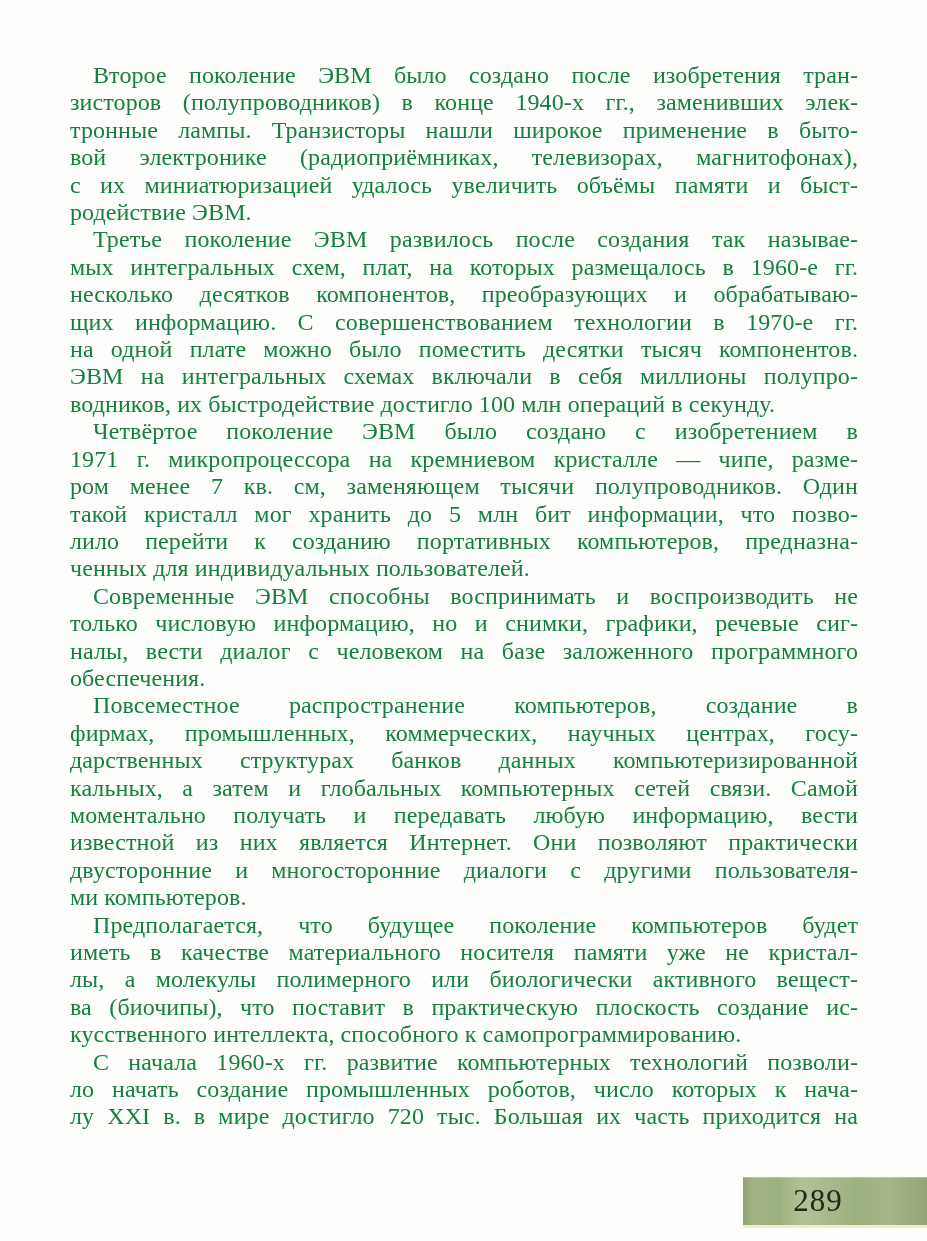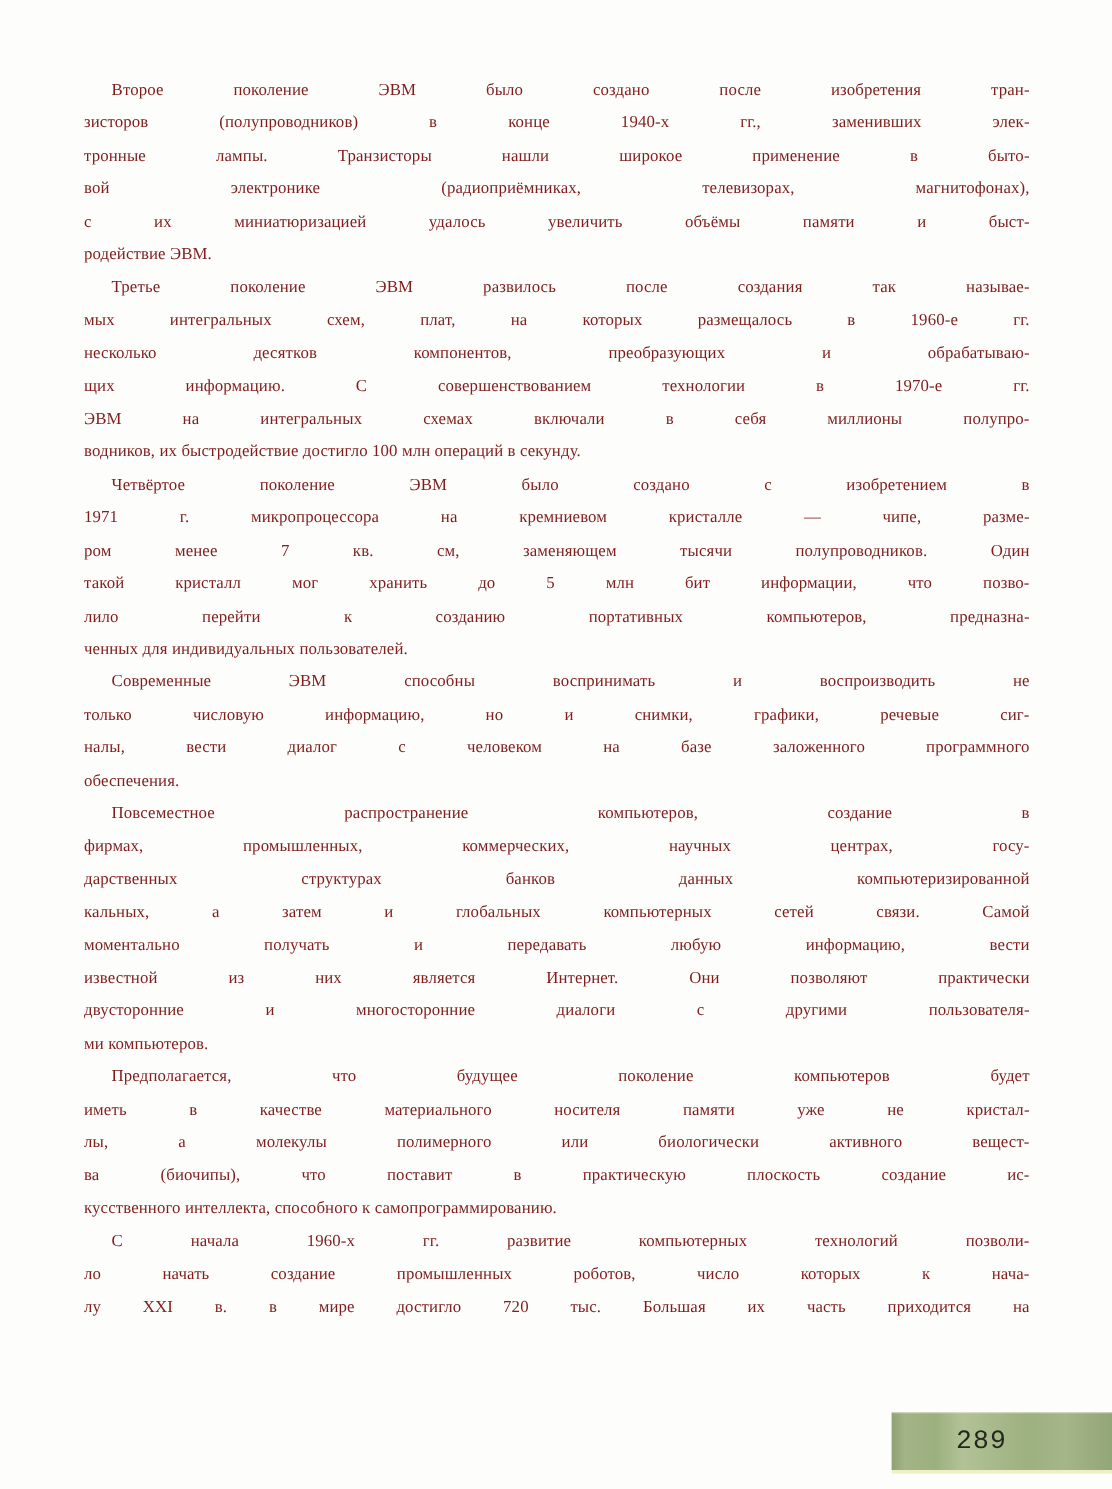--- a/index.html
+++ b/index.html
@@ -22,25 +22,25 @@
   .text-block {
     position: absolute;
     left: 70px;
     top: 62px;
     width: 788px;
   }
   .paragraph {
     margin: 0;
   }
   .line {
-    font-size: 14px;
+    font-size: 24px;
     line-height: 27.4px;
     text-align: justify;
     text-align-last: justify;
-    color: #7f1d1d;
+    color: #15803d;
     letter-spacing: 0.1px;
   }
   .line.indent {
     text-indent: 23px;
   }
   .line.last {
     text-align-last: left;
   }
   .line .italic {
   }
@@ -59,25 +59,24 @@
       #9db07f 62%,
       #a5b689 78%,
       #93a677 100%);
     border-bottom: 3px solid #eef0c4;
     box-shadow: inset 0 1px 0 rgba(255,255,255,0.25);
     display: flex;
     align-items: center;
     justify-content: center;
   }
   .page-badge .page-number {
-    font-size: 22px;
+    font-size: 31px;
     color: #23281c;
     transform: translateX(-17px);
     letter-spacing: 1px;
-    font-family: Liberation Mono, monospace;
   }
 </style>
 </head>
 <body>
 
 <main class="page">
 
   <section class="text-block">
       <div class="paragraph">
         <div class="line indent">Второе поколение ЭВМ было создано после изобретения тран-</div>
@@ -85,20 +84,21 @@
         <div class="line">тронные лампы. Транзисторы нашли широкое применение в быто-</div>
         <div class="line">вой электронике (радиоприёмниках, телевизорах, магнитофонах),</div>
         <div class="line">с их миниатюризацией удалось увеличить объёмы памяти и быст-</div>
         <div class="line last">родействие ЭВМ.</div>
       </div>
       <div class="paragraph">
         <div class="line indent">Третье поколение ЭВМ развилось после создания так называе-</div>
         <div class="line">мых интегральных схем, плат, на которых размещалось в 1960-е гг.</div>
         <div class="line">несколько десятков компонентов, преобразующих и обрабатываю-</div>
         <div class="line">щих информацию. С совершенствованием технологии в 1970-е гг.</div>
+        <div class="line">на одной плате можно было поместить десятки тысяч компонентов.</div>
         <div class="line">ЭВМ на интегральных схемах включали в себя миллионы полупро-</div>
         <div class="line last">водников, их быстродействие достигло 100 млн операций в секунду.</div>
       </div>
       <div class="paragraph">
         <div class="line indent">Четвёртое поколение ЭВМ было создано с изобретением в</div>
         <div class="line">1971 г. микропроцессора на кремниевом кристалле — чипе, разме-</div>
         <div class="line">ром менее 7 кв. см, заменяющем тысячи полупроводников. Один</div>
         <div class="line">такой кристалл мог хранить до 5 млн бит информации, что позво-</div>
         <div class="line">лило перейти к созданию портативных компьютеров, предназна-</div>
         <div class="line last">ченных для индивидуальных пользователей.</div>

